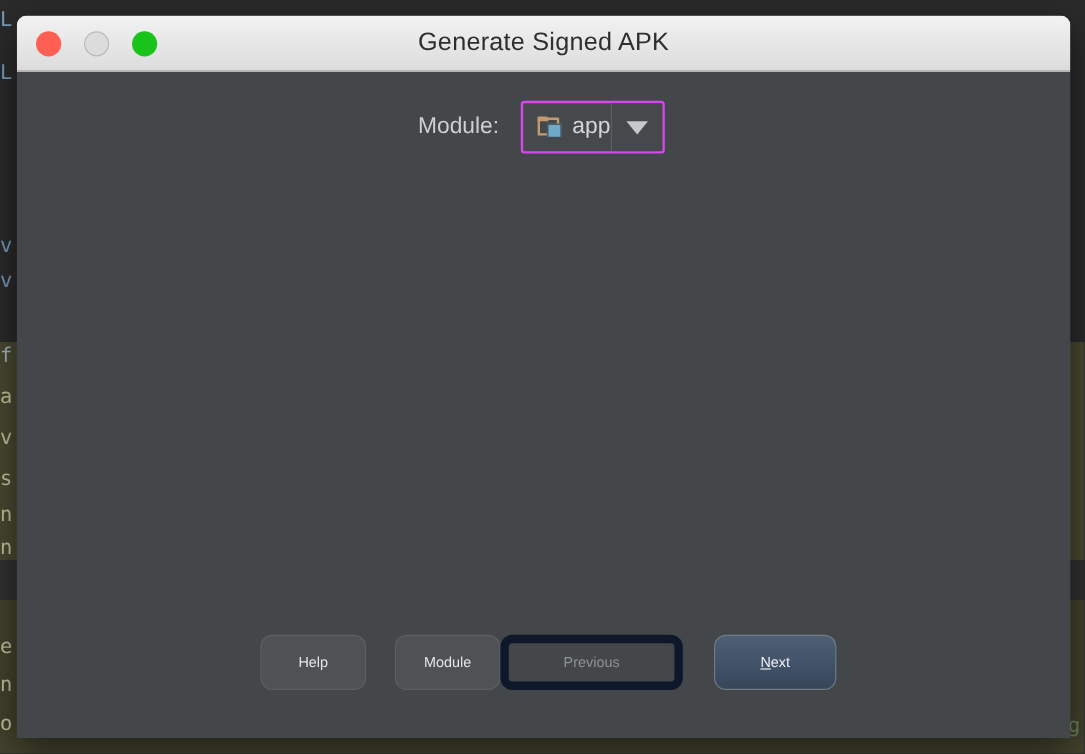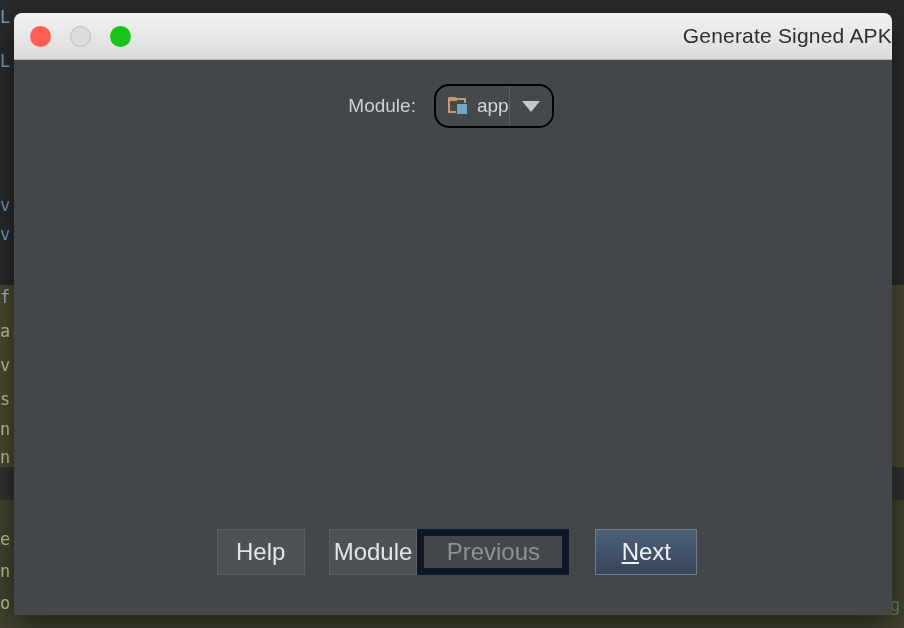--- a/index.html
+++ b/index.html
@@ -85,21 +85,21 @@
     height: 21px;
     border-radius: 50%;
     box-sizing: border-box;
   }
   .dot-close    { background: #ff5f52; }
   .dot-minimize { background: #dcdcdc; border: 1px solid #b9b9b9; }
   .dot-zoom     { background: #19c319; }
 
   #window-title {
     width: 100%;
-    text-align: right;
+    text-align: center;
     font-size: 21px;
     color: #2e2e2e;
     letter-spacing: 0.2px;
     pointer-events: none;
   }
 
   
   #dialog-body {
     flex: 1 1 auto;
     background: #43474a;
@@ -120,22 +120,22 @@
     color: #cdd0d2;
     margin-right: 18px;
     white-space: nowrap;
   }
   #module-combo {
     flex: 1 1 auto;
     height: 44px;
     display: flex;
     align-items: stretch;
     background: #45494c;
-    border: 2px solid #000000;
-    border-radius: 15px;
+    border: 2px solid #d946ef;
+    border-radius: 3px;
     box-sizing: border-box;
     overflow: hidden;
   }
   #module-combo-value {
     flex: 1 1 auto;
     display: flex;
     align-items: center;
     padding-left: 12px;
     gap: 9px;
     min-width: 0;
@@ -202,26 +202,26 @@
     flex: 0 0 auto;
     display: flex;
     align-items: center;
     padding: 0 32px 40px 40px;
     gap: 0;
   }
   .btn {
     height: 46px;
     min-width: 88px;
     padding: 0 4px;
-    border-radius: 0;
+    border-radius: 10px;
     box-sizing: border-box;
     display: inline-flex;
     align-items: center;
     justify-content: center;
-    font-size: 24px;
+    font-size: 12px;
     cursor: default;
     white-space: nowrap;
   }
   .btn-normal {
     background: #4e5255;
     border: 1px solid #5c6064;
     color: #e2e5e7;
   }
   .btn-disabled {
     background: #43474a;

